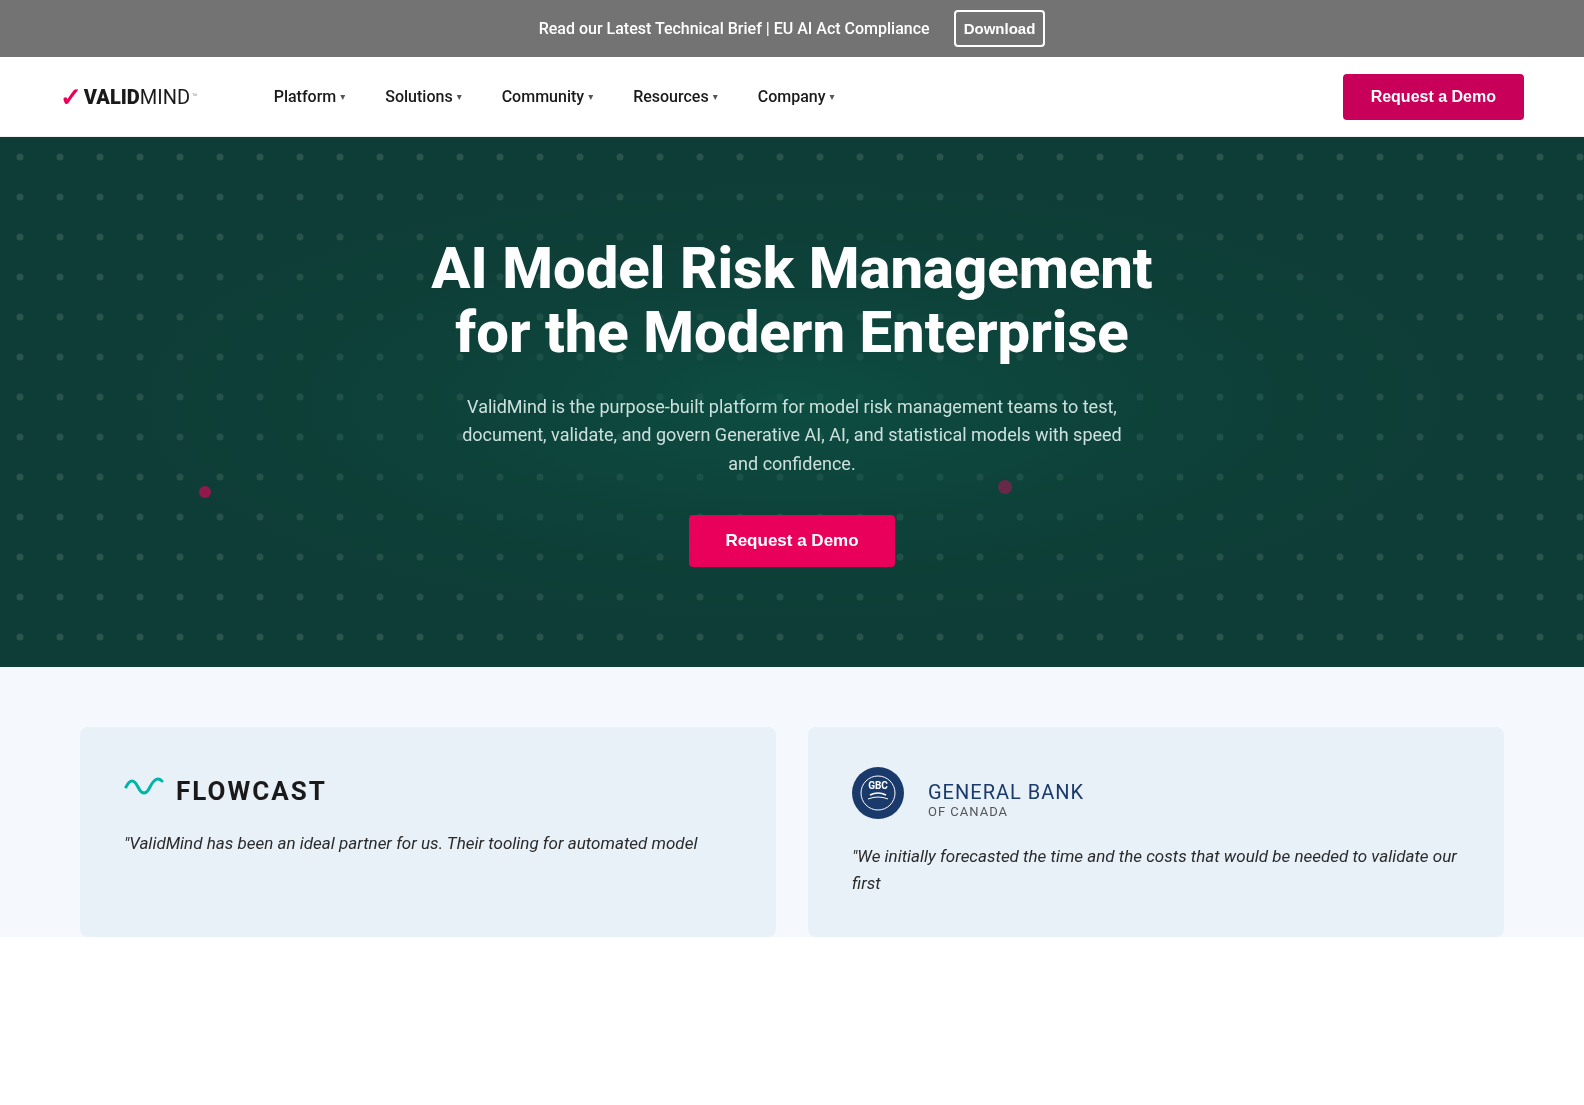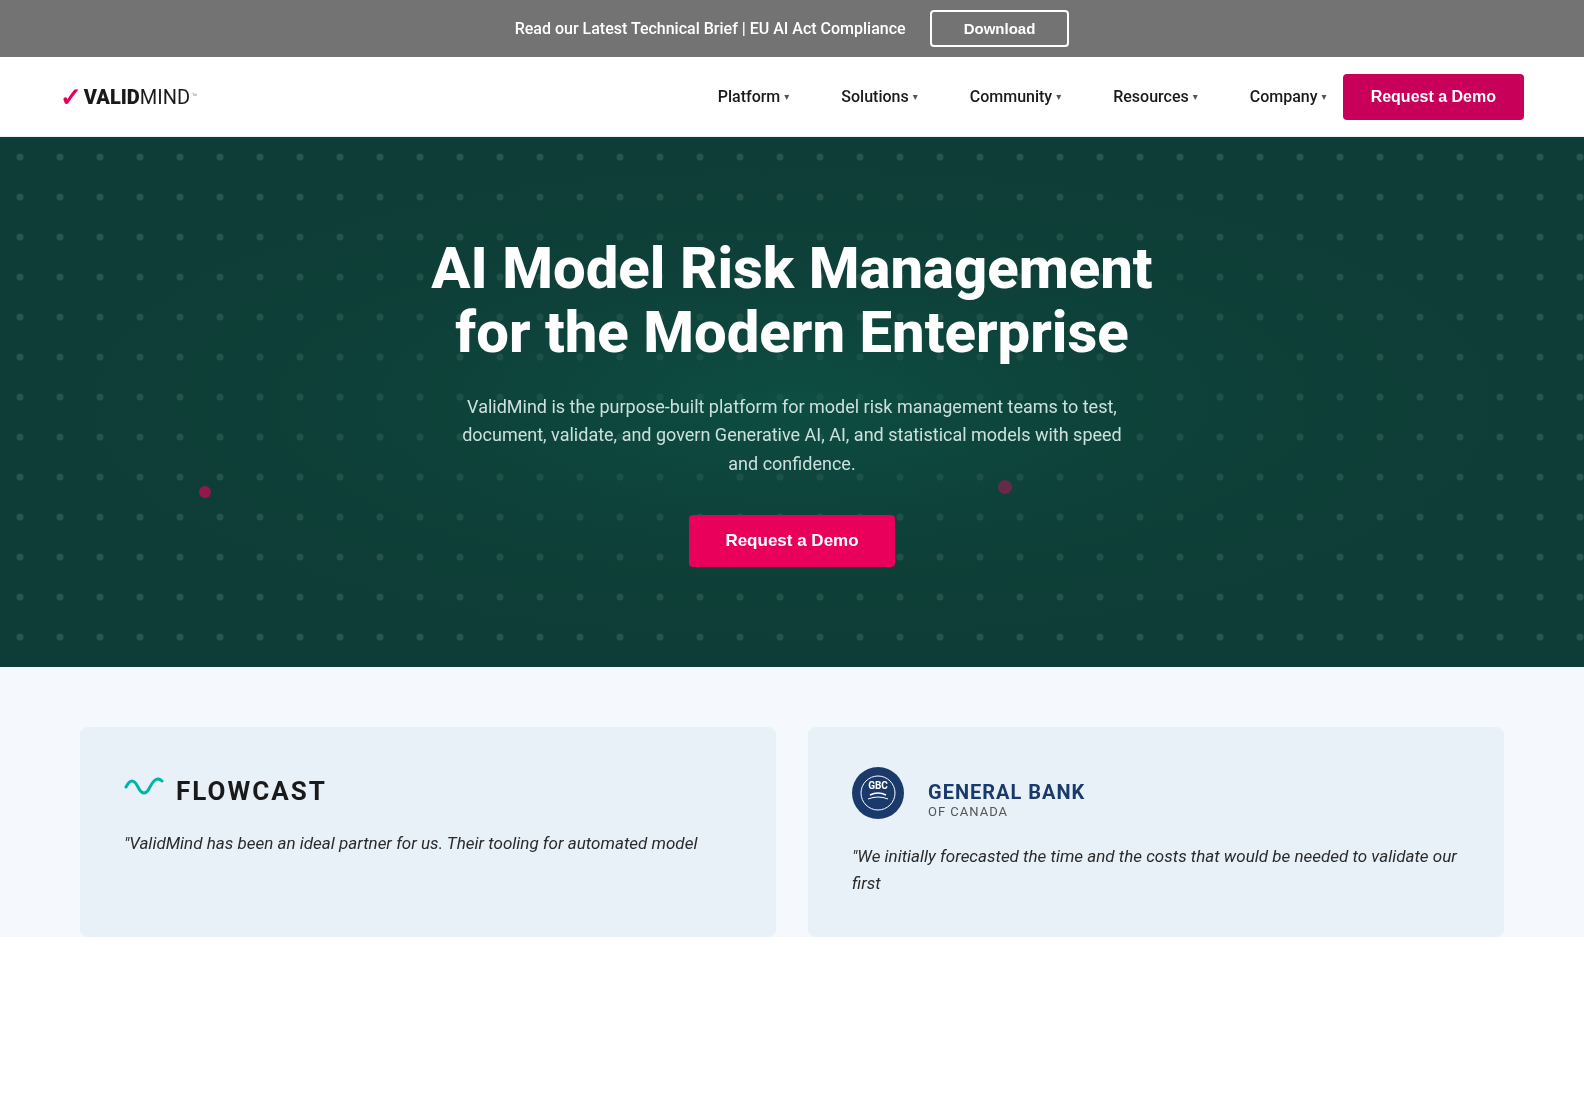--- a/index.html
+++ b/index.html
@@ -17,21 +17,21 @@
     }
     .banner-text {
       color: #ffffff;
       font-size: 16px;
       font-weight: 500;
     }
     .banner-btn {
       background: transparent;
       border: 2px solid #ffffff;
       color: #ffffff;
-      padding: 8px 32px;
+      padding: 8px 8px;
       font-size: 15px;
       font-weight: 600;
       cursor: pointer;
       border-radius: 4px;
     }
 
     
     .navbar {
       background: #ffffff;
       display: flex;
@@ -42,23 +42,22 @@
       position: relative;
     }
     .logo {
       display: flex;
       align-items: center;
       margin-right: 60px;
     }
     .nav-links {
       display: flex;
       align-items: center;
-      gap: 20px;
+      gap: 8px;
       flex: 1;
-      justify-content: flex-end;
     }
     .nav-item {
       display: flex;
       align-items: center;
       gap: 4px;
       padding: 8px 16px;
       color: #1a1a1a;
       font-size: 16px;
       font-weight: 500;
       cursor: pointer;
@@ -180,21 +179,21 @@
       color: white;
       font-size: 14px;
       font-weight: 700;
     }
     .gbc-name {
       display: flex;
       flex-direction: column;
     }
     .gbc-name-main {
       font-size: 20px;
-      font-weight: 700;
+      font-weight: 400;
       color: #1a3a6b;
       text-transform: uppercase;
       letter-spacing: 1px;
     }
     .gbc-name-sub {
       font-size: 13px;
       color: #555;
       text-transform: uppercase;
       letter-spacing: 1px;
     }

